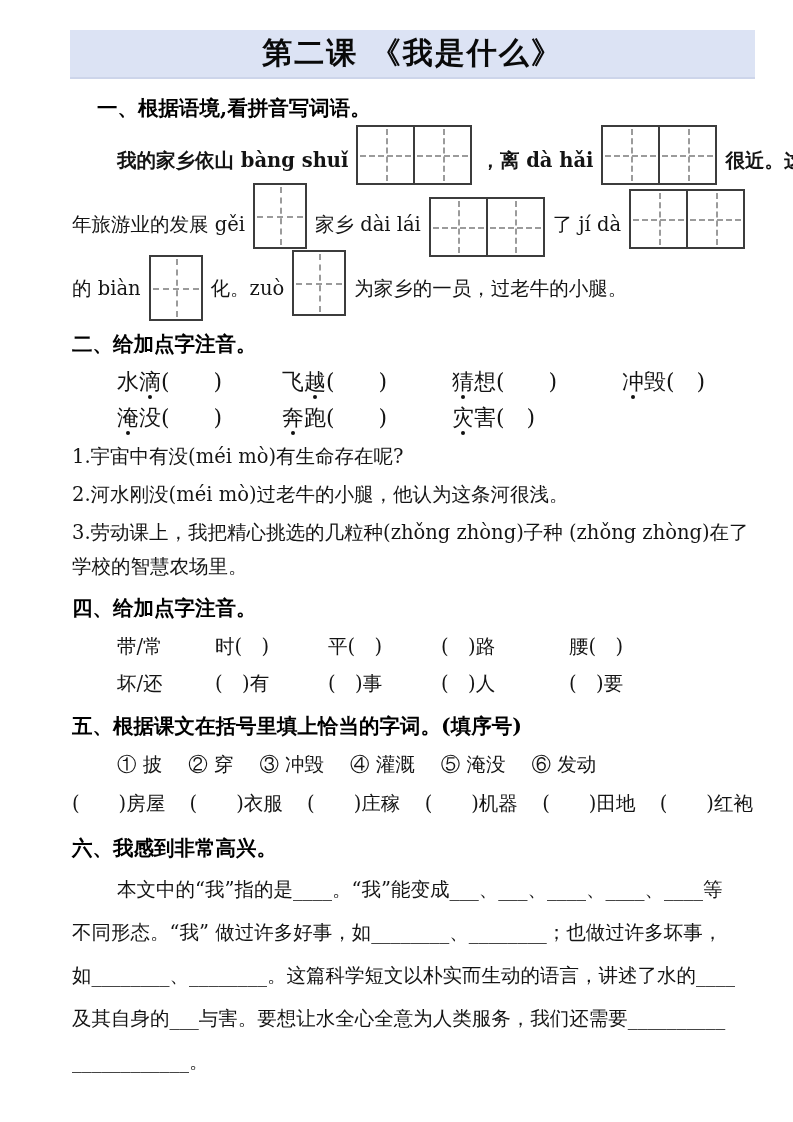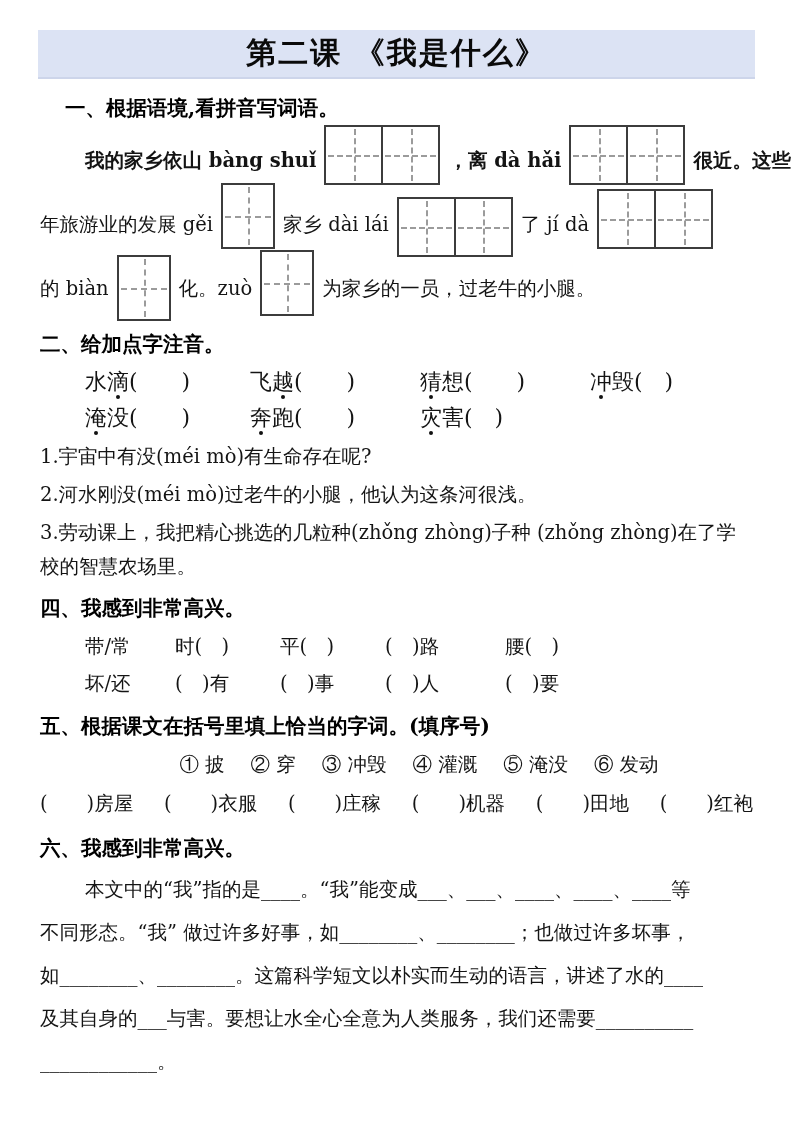--- a/index.html
+++ b/index.html
@@ -1,21 +1,21 @@
 <!DOCTYPE html>
 <html><head>
 <meta charset="utf-8">
 <style>
   html,body{margin:0;padding:0;}
   body{
     width:793px;height:1122px;background:#ffffff;
     font-family:"DejaVu Serif","Liberation Serif",serif;
     color:#141414;position:relative;overflow:hidden;
   }
-  .page{position:absolute;inset:0;}
+  .page{position:absolute;inset:0;margin-left:32px;}
   .title-band{
     position:absolute;left:38px;right:38px;top:30px;height:47px;
     background:#dce3f4;border-bottom:2px solid #cdd5ea;
     display:flex;align-items:center;justify-content:center;
   }
   .title-band span{
     font-size:30px;font-weight:800;letter-spacing:2px;color:#0a0a0a;
   }
   .content{position:absolute;left:40px;right:40px;top:84px;}
   .sec{
@@ -56,25 +56,25 @@
   .dotted::after{
     content:"";position:absolute;left:50%;bottom:-5px;width:4px;height:4px;
     margin-left:-2px;border-radius:50%;background:#111;
   }
   
   .check{font-size:27px;font-weight:800;line-height:1;}
   .s3item{font-size:19.5px;line-height:34px;margin:4px 0;}
   
   .mrow{
     display:grid;grid-template-columns:90px 105px 105px 120px auto;
-    padding-left:45px;font-size:19.5px;line-height:37px;
+    padding-left:45px;font-size:19.5px;line-height:37px;gap:8px;
   }
   
   .optrow{
-    display:flex;gap:26px;padding-left:45px;font-size:19.5px;line-height:38px;justify-content:center;
+    display:flex;gap:26px;padding-left:45px;font-size:19.5px;line-height:38px;
   }
   .blankrow{
     display:flex;justify-content:space-between;font-size:19.5px;line-height:40px;
   }
   
   .s6line{font-size:19.5px;line-height:43px;}
   .s6line.first{text-indent:45px;}
 </style>
 </head>
 <body>
@@ -143,21 +143,21 @@
     <div class="wrow">
       <span><span></span><span class="dotted">淹</span><span>没</span><span>(　　)</span></span>
       <span><span></span><span class="dotted">奔</span><span>跑</span><span>(　　)</span></span>
       <span><span></span><span class="dotted">灾</span><span>害</span><span>(　)</span></span>
     </div>
 
     <div class="s3item">1.宇宙中有没(méi mò)有生命存在呢?</div>
     <div class="s3item">2.河水刚没(méi mò)过老牛的小腿，他认为这条河很浅。</div>
     <div class="s3item">3.劳动课上，我把精心挑选的几粒种(zhǒng zhòng)子种 (zhǒng zhòng)在了学校的智慧农场里。</div>
 
-    <div class="sec">四、我感到非常高兴。</div>
+    <div class="sec">四、给加点字注音。</div>
     <div class="mrow">
       <span>带/常</span>
       <span>时(　)</span>
       <span>平(　)</span>
       <span>(　)路</span>
       <span>腰(　)</span>
     </div>
     <div class="mrow">
       <span>坏/还</span>
       <span>(　)有</span>

